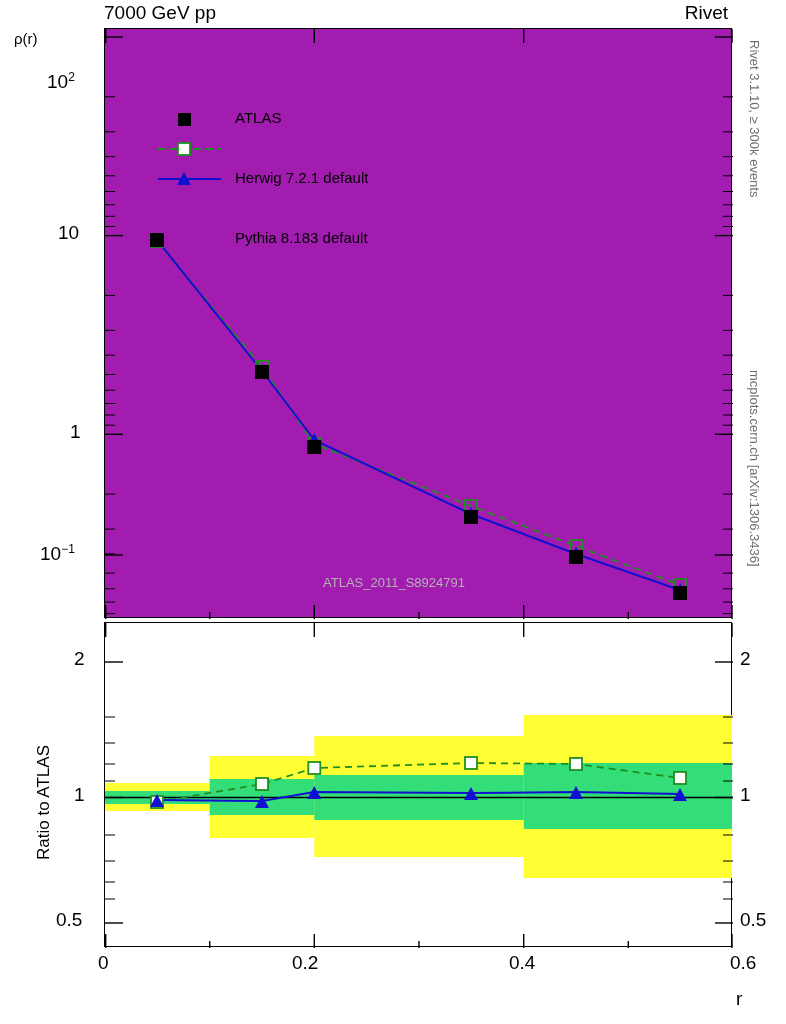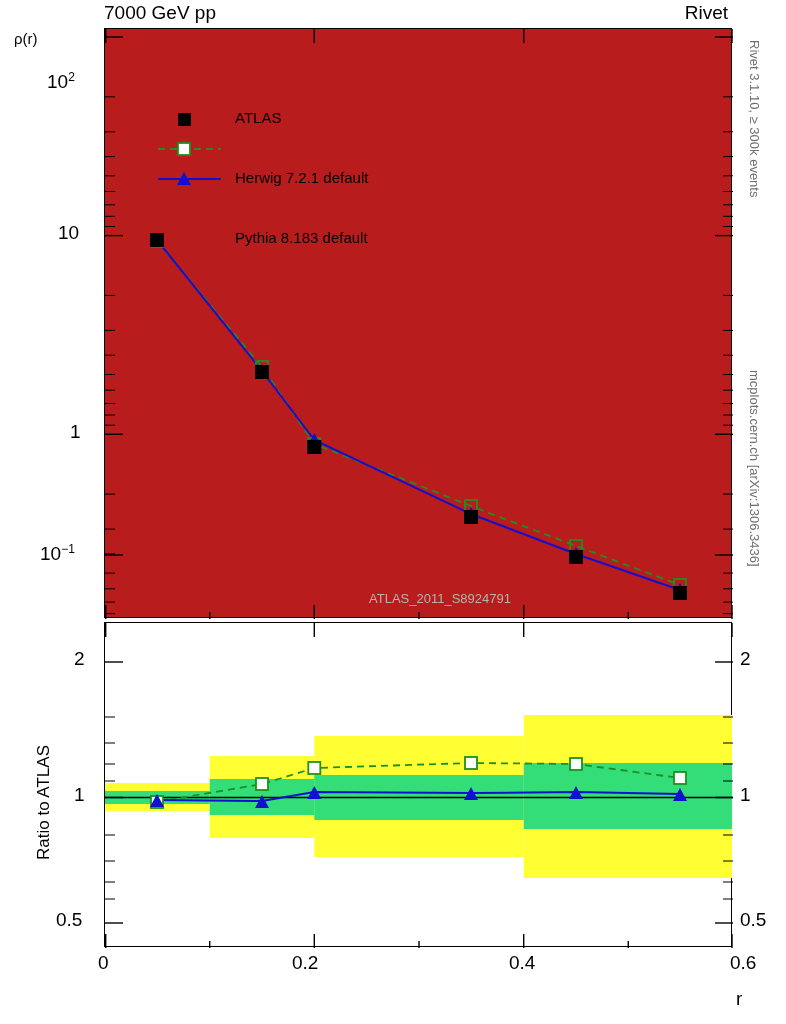--- a/index.html
+++ b/index.html
@@ -5,21 +5,21 @@
   html,body{margin:0;padding:0;background:#ffffff;}
   body{width:786px;height:1024px;font-family:"Liberation Sans",sans-serif;color:#000;}
   #root{position:relative;width:786px;height:720px;}
   .txt{position:absolute;white-space:nowrap;}
   .vtxt{position:absolute;white-space:nowrap;transform-origin:0 0;}
   
   #hdr-left{left:104px;top:2px;font-size:19px;}
   #hdr-right{right:58px;top:2px;font-size:19px;}
   
   #mainframe{position:absolute;left:104px;top:28px;width:628px;height:590px;
-             border:1.5px solid #000;box-sizing:border-box;background:#b91c1c;}
+             border:1.5px solid #000;box-sizing:border-box;background:#a21caf;}
   #ratioframe{position:absolute;left:104px;top:622px;width:628px;height:325px;
               border:1.5px solid #000;box-sizing:border-box;background:#fff;}
   svg{position:absolute;left:0;top:0;overflow:visible;}
   .axlabel{font-size:17px;}
   .ticklabel{font-size:19px;}
   
   .rightnote{font-size:13px;color:#6f6f6f;}
   .watermark{font-size:13px;color:#b3b3b3;}
   .legend-text{font-size:15px;}
 </style>
@@ -160,21 +160,21 @@
       </div>
       <div style="position:relative;height:30px;">
         <svg width="70" height="30">
           <line x1="3" y1="15" x2="66" y2="15" stroke="#1010d0" stroke-width="2"></line>
           <polygon points="29,8 36,21 22,21" fill="#1010d0"></polygon>
         </svg>
         <span class="txt legend-text" style="left:80px;top:65px;">Pythia 8.183 default</span>
       </div>
     </div>
 
-    <div class="txt watermark" style="left:218px;top:562px;margin-left:46px;">ATLAS_2011_S8924791</div>
+    <div class="txt watermark" style="left:218px;top:546px;">ATLAS_2011_S8924791</div>
   </div>
 
   <div class="txt ticklabel" style="left:47px;top:22px;margin-top:48px;">10<sup style="font-size:12px;">2</sup></div>
   <div class="txt ticklabel" style="left:58px;top:222px;">10</div>
   <div class="txt ticklabel" style="left:70px;top:421px;">1</div>
   <div class="txt ticklabel" style="left:40px;top:542px;">10<sup style="font-size:12px;">−1</sup></div>
 
   <div id="ratioframe">
     <svg width="628" height="325" viewBox="0 0 628 325">
 

